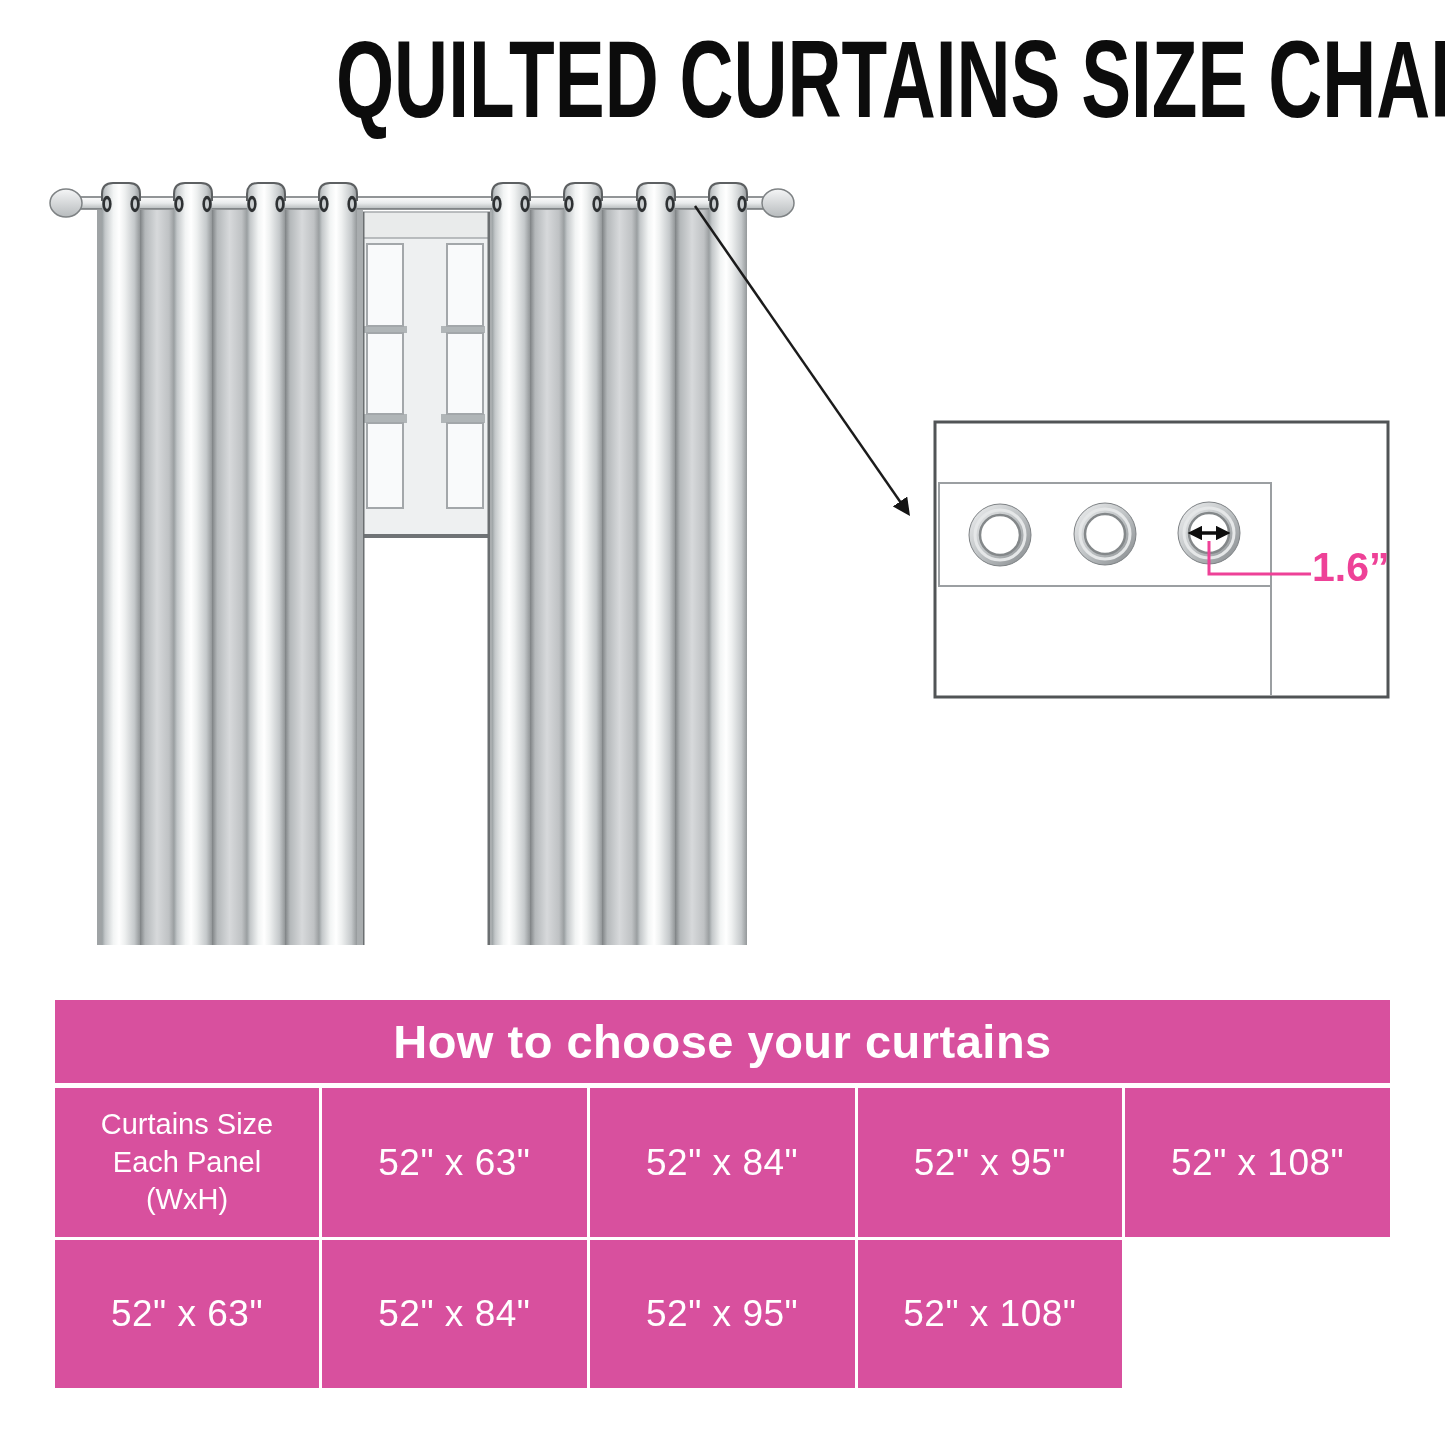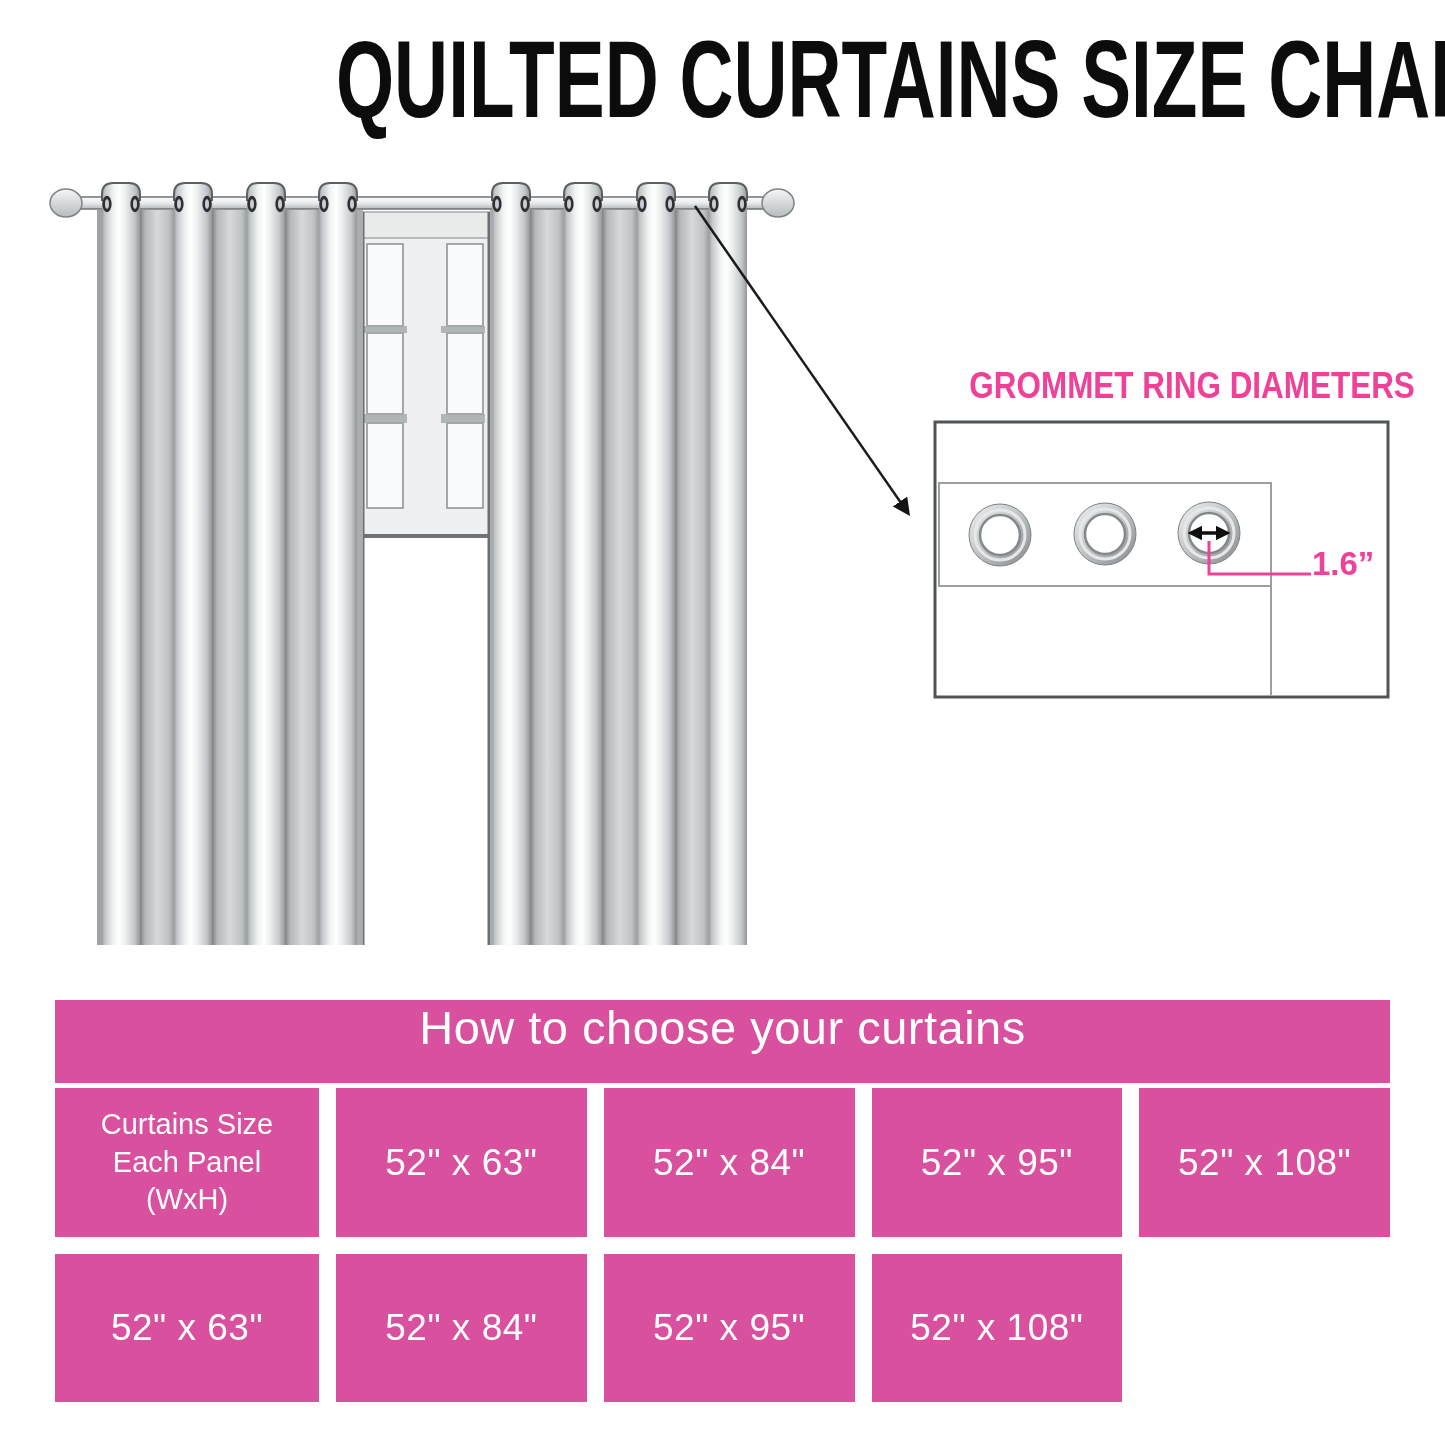--- a/index.html
+++ b/index.html
@@ -26,36 +26,36 @@
   .illus{position:absolute;left:0;top:0;width:1445px;height:1000px;}
 
   
   .callout-heading{
     position:absolute;left:930px;top:366px;width:462px;
     text-align:center;white-space:nowrap;
     color:var(--accent-pink);font-weight:700;font-size:37px;line-height:1.1;
   }
   .dim-label{
     position:absolute;left:1312px;top:547px;
-    color:var(--accent-pink);font-weight:700;font-size:33px;line-height:1.0;
+    color:var(--accent-pink);font-weight:700;font-size:41px;line-height:1.0;
     white-space:nowrap;
   }
 
   
   .size-table{position:absolute;left:55px;top:1000px;width:1335px;}
   .tbl-header{
     height:83px;margin-bottom:5px;background:var(--table-pink);
-    display:flex;align-items:flex-start;justify-content:center;
-    color:#ffffff;font-size:47px;letter-spacing:.5px;font-weight:400;
+    display:flex;align-items:center;justify-content:center;
+    color:#ffffff;font-size:47px;letter-spacing:.5px;font-weight:700;
   }
   .tbl-grid{
     display:grid;
     grid-template-columns:264px 1fr 1fr 1fr 1fr;
     grid-template-rows:149px 148px;
-    gap:17px;
+    gap:3px;
   }
   .cell{
     background:var(--table-pink);color:#ffffff;
     display:flex;align-items:center;justify-content:center;
     text-align:center;
   }
   .label-cell{font-size:29px;line-height:1.3;white-space:pre-line;}
   .val-cell{font-size:37px;letter-spacing:.5px;}
 
   .pinkline{stroke:var(--accent-pink);}
@@ -182,21 +182,20 @@
       <g>
         <circle cx="1209" cy="533" r="31" fill="url(#ringGrad)" stroke="#7e8285" stroke-width="1"></circle>
         <circle cx="1209" cy="533" r="25" fill="none" stroke="#e5e7e8" stroke-width="3"></circle>
         <circle cx="1209" cy="533" r="20" fill="#ffffff" stroke="#84888a" stroke-width="2.5"></circle>
         <line x1="1192" y1="533" x2="1226" y2="533" stroke="#0e0e0e" stroke-width="3.5" marker-start="url(#ahs)" marker-end="url(#ahs)"></line>
       </g>
       <polyline points="1209,541 1209,574 1311,574" fill="none" stroke-width="3" class="pinkline"></polyline>
     </g>
   </svg>
 
-  <div class="callout-heading"><span class="cond85">GROMMET RING DIAMETERS</span></div>
   <div class="dim-label">1.6”</div>
 
   <div class="size-table">
     <div class="tbl-header">
         <span>How to choose your curtains</span>
       </div>
     <div class="tbl-grid">
       <div class="cell label-cell">Curtains Size
 Each Panel
 (WxH)</div>

